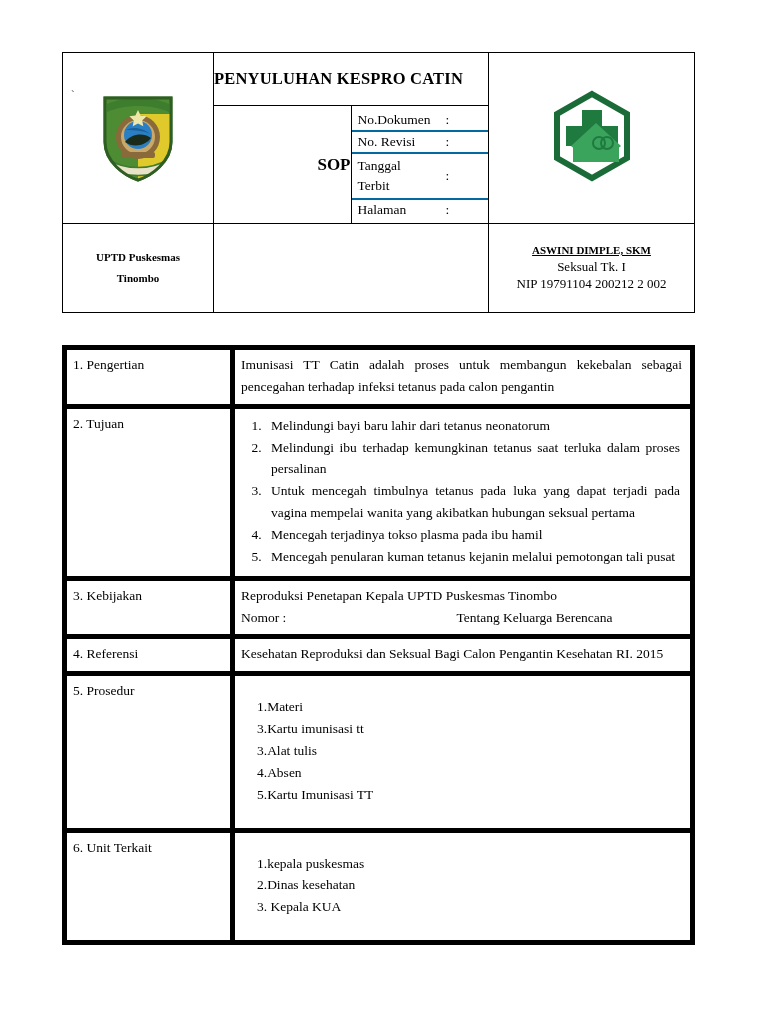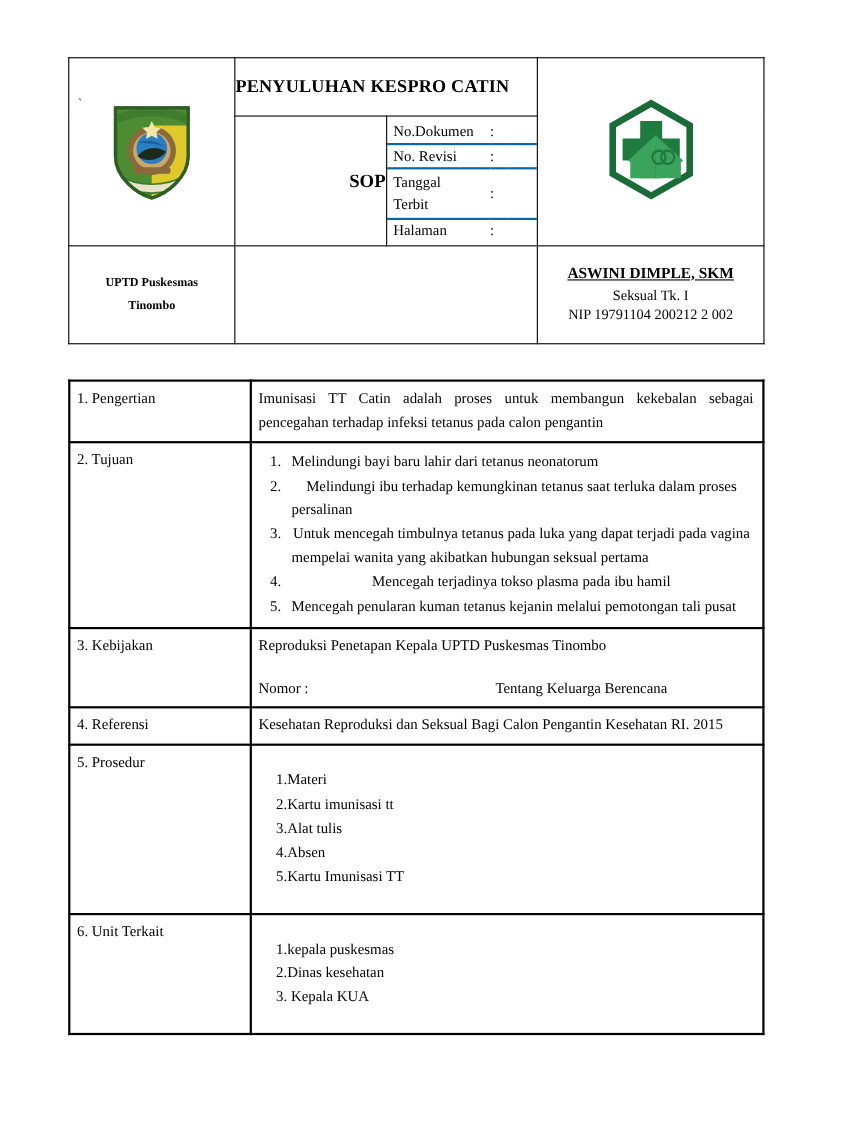--- a/index.html
+++ b/index.html
@@ -110,65 +110,63 @@
   .sign-cell {
     text-align: center;
     vertical-align: middle;
     font-size: 13px;
     line-height: 1.35;
     padding: 4px 2px;
   }
   .sign-name {
     font-weight: bold;
     text-decoration: underline;
-    font-size: 14px;
+    font-size: 11px;
   }
 
   
   .main-table {
     position: absolute;
     left: 62px;
     top: 345px;
     width: 633px;
     border-collapse: collapse;
     table-layout: fixed;
   }
   .main-table td {
-    border: 2px solid #000000;
+    border: 5px solid #000000;
     vertical-align: top;
     font-size: 13.5px;
     line-height: 1.62;
   }
   .main-table td.label-col {
     width: 151px;
     padding: 4px 6px 6px 6px;
   }
   .main-table td.content-col {
     padding: 4px 8px 6px 6px;
   }
   .just { text-align: justify; text-align-last: left; }
   .ol-list {
     margin: 2px;
     padding-left: 22px;
     list-style-type: decimal;
   }
   .ol-list > li {
     padding-left: 6px;
     margin: 0;
-    text-align: center;
   }
   .plain-list {
     margin: 16px;
     padding: 0;
     list-style: none;
   }
   .plain-list > li { margin: 0; }
   .nomor-row {
     display: block;
-    margin-top: 17px;
   }
   .nomor-gap { display: inline-block; width: 170px; }
 
   
   .crest {
     width: 78px;
     height: 92px;
     display: inline-block;
   }
   .pkm-logo {
@@ -322,21 +320,21 @@
     <tr>
       <td class="label-col">4. Referensi</td>
       <td class="content-col just">Kesehatan Reproduksi dan Seksual Bagi Calon Pengantin Kesehatan RI. 2015</td>
     </tr>
 
     <tr>
       <td class="label-col">5. Prosedur</td>
       <td class="content-col">
         <ul class="plain-list">
           <li>1.Materi</li>
-          <li>2.Kartu imunisasi tt</li>
+          <li>3.Kartu imunisasi tt</li>
           <li>3.Alat tulis</li>
           <li>4.Absen</li>
           <li>5.Kartu Imunisasi TT</li>
         </ul>
       </td>
     </tr>
 
     <tr>
       <td class="label-col">6. Unit Terkait</td>
       <td class="content-col">

